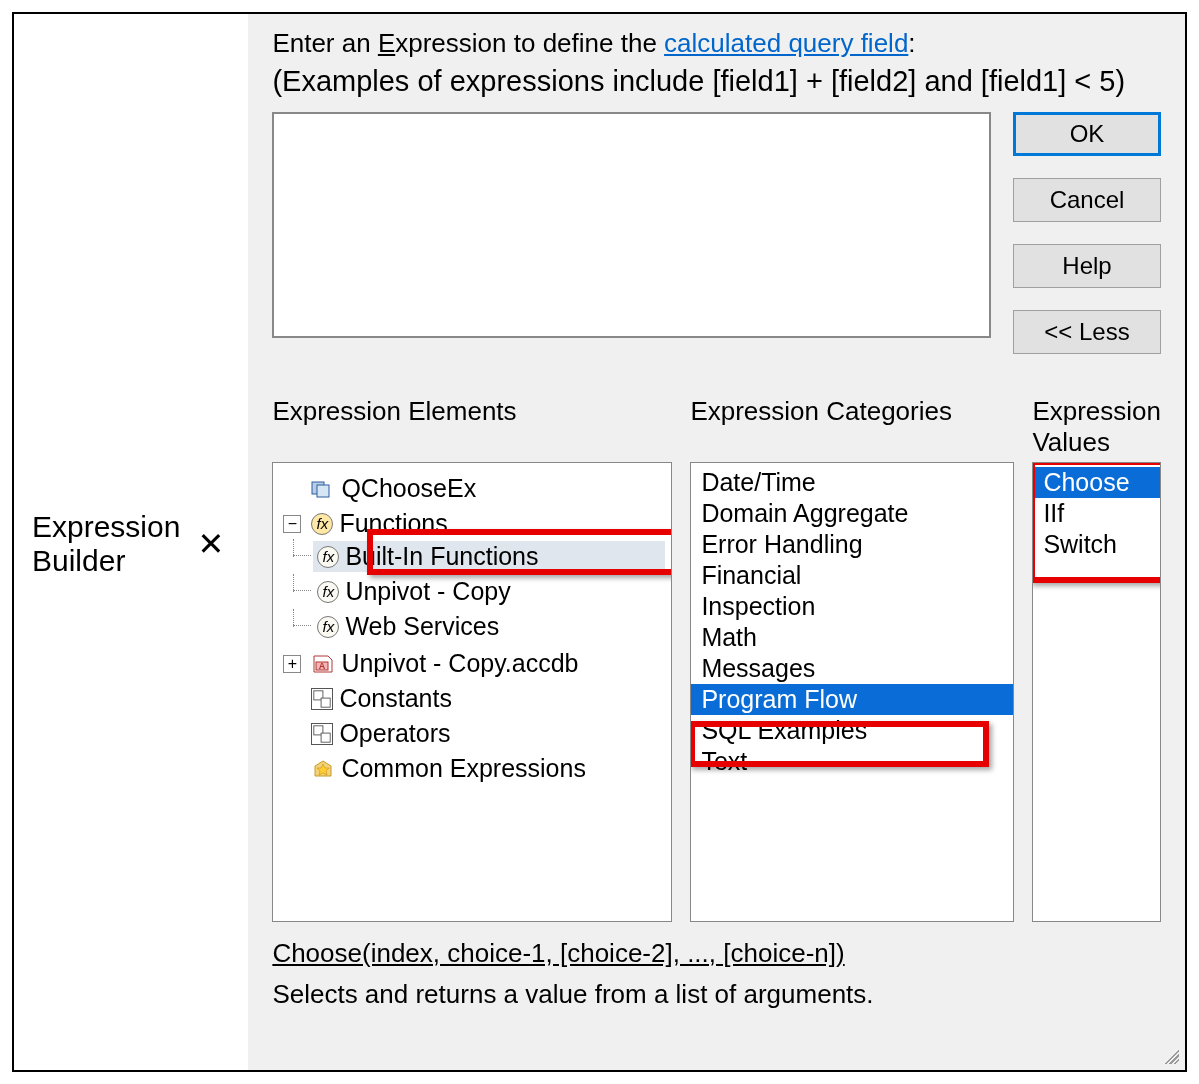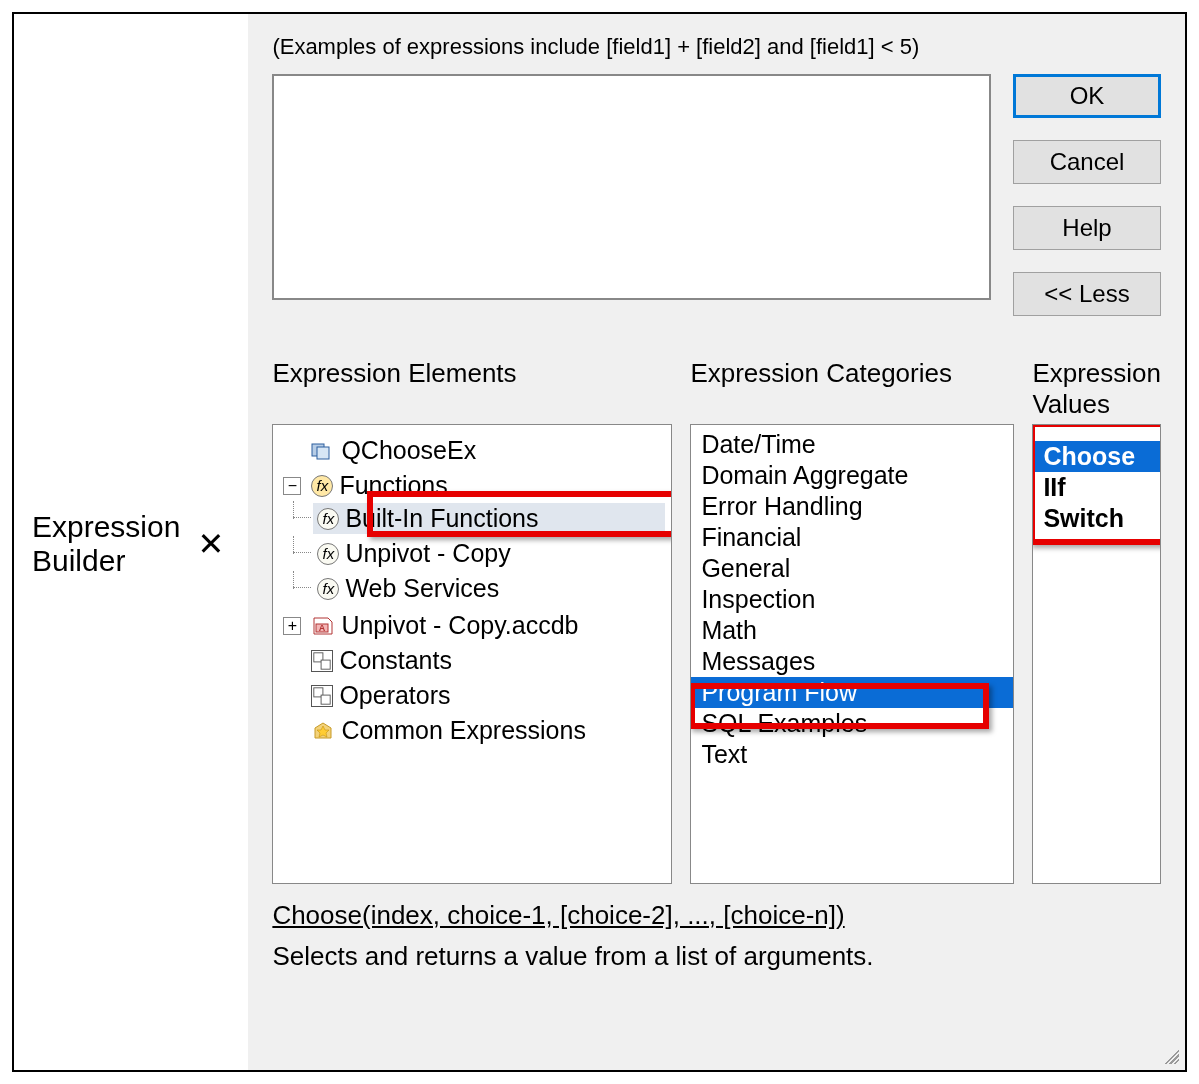--- a/index.html
+++ b/index.html
@@ -43,21 +43,21 @@
     flex: 1;
     display: flex;
     flex-direction: column;
   }
   .prompt1 {
     font-size: 26px;
     color: #000;
   }
   .prompt1 a { color: #0066cc; text-decoration: underline; }
   .prompt2 {
-    font-size: 22px;
+    font-size: 29px;
     color: #000;
     margin-top: 6px;
   }
   .underline-hotkey { text-decoration: underline; }
   .row-top {
     display: flex;
     margin-top: 14px;
     gap: 22px;
   }
   .expr-box {
@@ -191,33 +191,36 @@
   .footer-desc { margin-top: 10px; }
   .resize-grip {
     position:absolute; right:6px; bottom:6px;
     width:18px;height:18px;
     background:
       linear-gradient(135deg, transparent 60%, #999 60%, #999 66%, transparent 66%,
                       transparent 72%, #999 72%, #999 78%, transparent 78%,
                       transparent 84%, #999 84%, #999 90%, transparent 90%);
   }
   
-  .values-inner { padding:16px 0;font-weight:bold; }
+  .values-inner { padding:4px 0; }
 </style>
 </head>
 <body>
 
 <div class="dialog">
   <div class="titlebar">
     <span class="title">Expression Builder</span>
     <span class="close-btn">✕</span>
   </div>
 
   <div class="content">
 
+    <div class="prompt1">
+      <span>Enter an </span><span class="underline-hotkey">E</span><span>xpression to define the </span><a href="#">calculated query field</a><span>:</span>
+    </div>
     <div class="prompt2">(Examples of expressions include [field1] + [field2] and [field1] &lt; 5)</div>
 
     <div class="row-top">
       <textarea class="expr-box" style=""></textarea>
       <div class="btn-col">
         <button class="btn primary">OK</button>
         <button class="btn">Cancel</button>
         <button class="btn">Help</button>
         <button class="btn">&lt;&lt; Less</button>
       </div>
@@ -324,21 +327,20 @@
         </ul>
         <div class="hl" style="left:94px; top:66px; width:315px; height:46px;"></div>
       </div>
 
       <div class="pane pane-categories">
         <div class="cat-list" id="cat-list">
             <div class="list-item">Date/Time</div>
             <div class="list-item">Domain Aggregate</div>
             <div class="list-item">Error Handling</div>
             <div class="list-item">Financial</div>
-            <div class="list-item">General</div>
             <div class="list-item">Inspection</div>
             <div class="list-item">Math</div>
             <div class="list-item">Messages</div>
             <div class="list-item selected">Program Flow</div>
             <div class="list-item">SQL Examples</div>
             <div class="list-item">Text</div>
           </div>
         <div class="hl" style="left:-2px; top:258px; width:300px; height:46px;"></div>
       </div>
 

